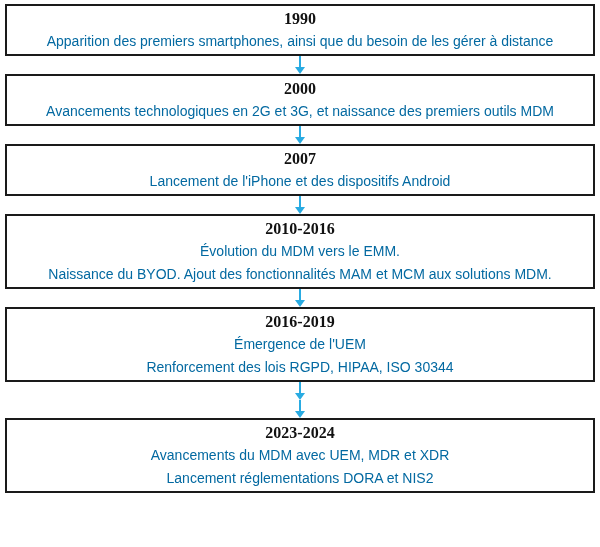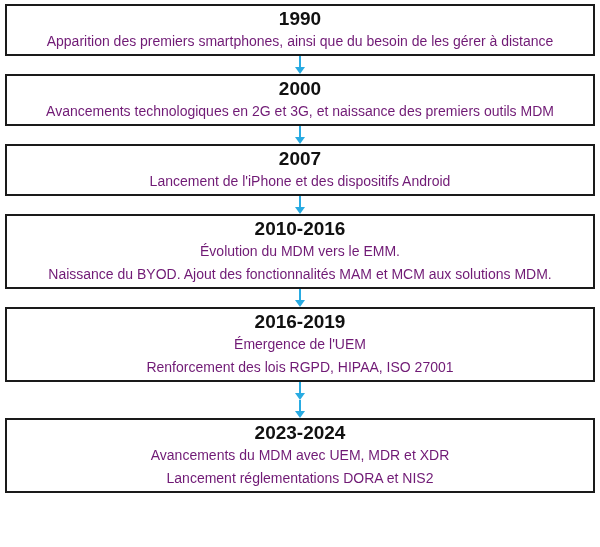--- a/index.html
+++ b/index.html
@@ -19,28 +19,29 @@
     background: #ffffff;
   }
   .box {
     border: 2px solid #1a1a1a;
     background: #ffffff;
     text-align: center;
     padding: 1px 4px;
   }
   .year {
     font-weight: 700;
-    font-size: 19px;
+    font-size: 16px;
     line-height: 23px;
     color: #111111;
+    font-family: Liberation Serif, serif;
   }
   .line {
     font-size: 14px;
     line-height: 23px;
-    color: #701a75;
+    color: #0369a1;
     white-space: nowrap;
   }
   .arrow {
     height: 18px;
     display: flex;
     flex-direction: column;
     align-items: center;
     justify-content: flex-start;
   }
   .arrow .stem {
@@ -98,21 +99,21 @@
   </div>
 
   <div class="arrow">
     <span class="stem"></span>
     <span class="head"></span>
   </div>
 
   <div class="box">
     <div class="year">2016-2019</div>
     <div class="line">Émergence de l'UEM</div>
-    <div class="line">Renforcement des lois RGPD, HIPAA, ISO 27001</div>
+    <div class="line">Renforcement des lois RGPD, HIPAA, ISO 30344</div>
   </div>
 
   <div class="arrow">
     <span class="stem"></span>
     <span class="head"></span>
   </div>
 
 
   <div class="arrow">
     <span class="stem"></span>

